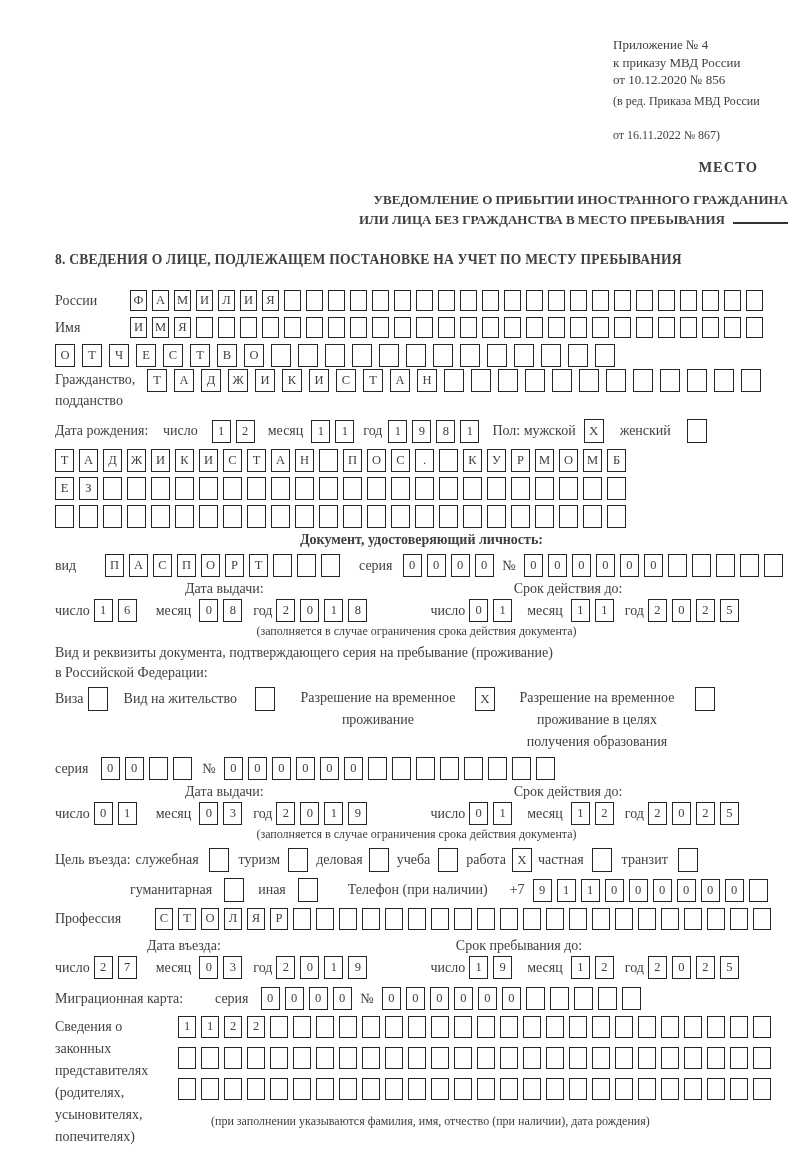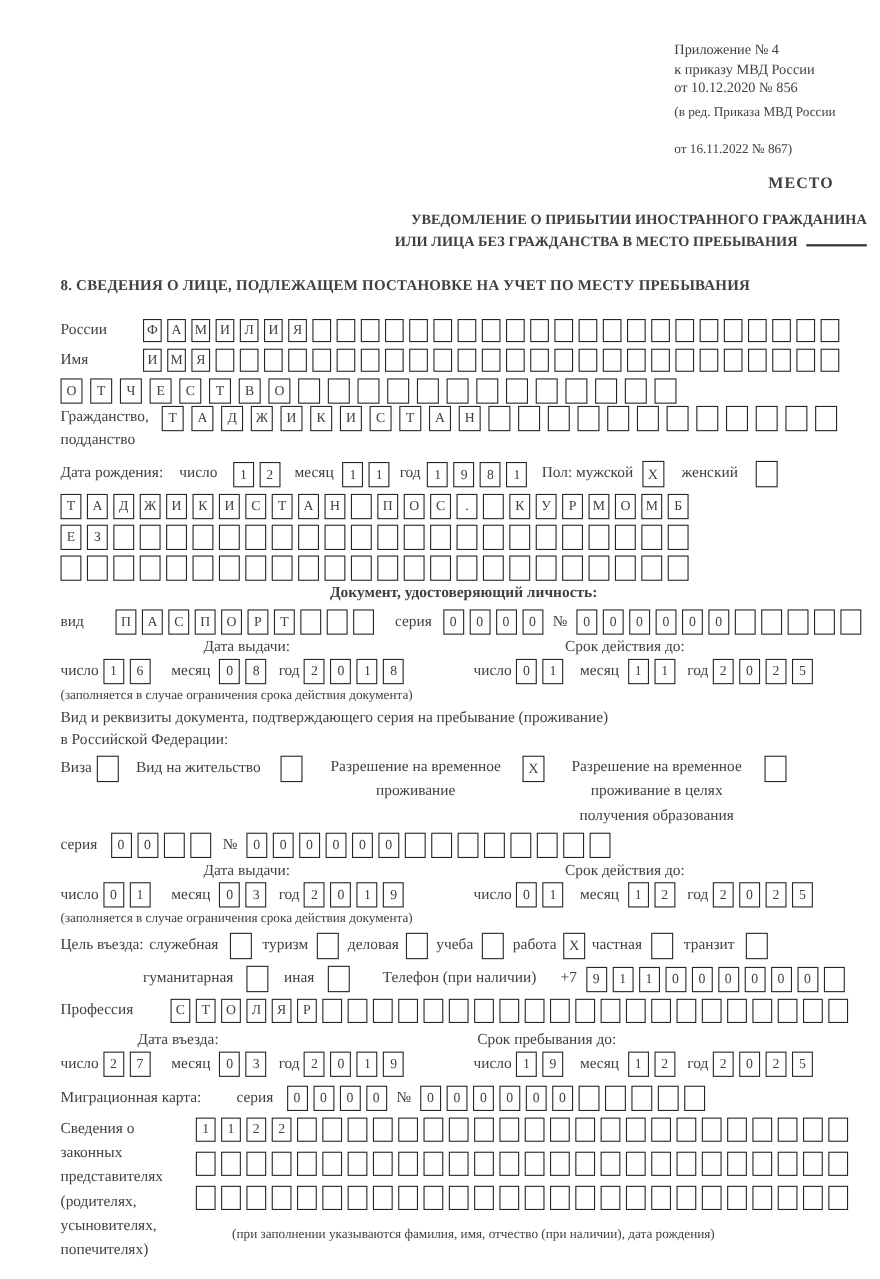--- a/index.html
+++ b/index.html
@@ -27,21 +27,21 @@
   .c22 .cell { width:17px; height:21px; line-height:18px; margin-right:5px; }
   .c27 .cell { width:20px; height:23px; line-height:20px; margin-right:7px; }
   .c24 .cell { width:19px; height:23px; line-height:20px; margin-right:5px; }
   .c23 .cell { width:18px; height:22px; line-height:19px; margin-right:5px; }
 
   .cb { flex:none; display:inline-block; width:20px; height:24px; border:1.5px solid #262626;
         text-align:center; line-height:21px; font-size:13px; background:#fff; }
   .ctext { text-align:center; line-height:20px; }
   .bold { font-weight:bold; }
   .small { font-size:12px;margin-left:33px; }
-  .note-right { text-align:left; padding-right:10px; font-size:12px; margin-top:2px; }
+  .note-right { text-align:center; padding-right:10px; font-size:12px; margin-top:2px; }
   .mt2{margin-top:2px}.mt4{margin-top:4px}.mt6{margin-top:6px}.mt8{margin-top:8px}
 </style>
 </head>
 <body>
 
 <div class="page">
   <div class="content">
 
     <div class="hdr">
       <div>Приложение № 4</div>
@@ -539,21 +539,21 @@
           <span class="cell"></span>
           <span class="cell"></span>
           <span class="cell"></span>
           <span class="cell"></span>
           <span class="cell"></span>
           <span class="cell"></span>
         </span>
     </div>
 
     <div class="row mt8">
-      <span style="margin-left:70px">Дата въезда:</span>
+      <span style="margin-left:92px">Дата въезда:</span>
       <span style="margin-left:235px">Срок пребывания до:</span>
     </div>
 
     <div class="row vc mt2">
       <span style="margin-right:4px">число</span>
       <span class="cells c24">
           <span class="cell">2</span>
           <span class="cell">7</span>
         </span>
       <span style="margin:0 8px 0 14px">месяц</span>

